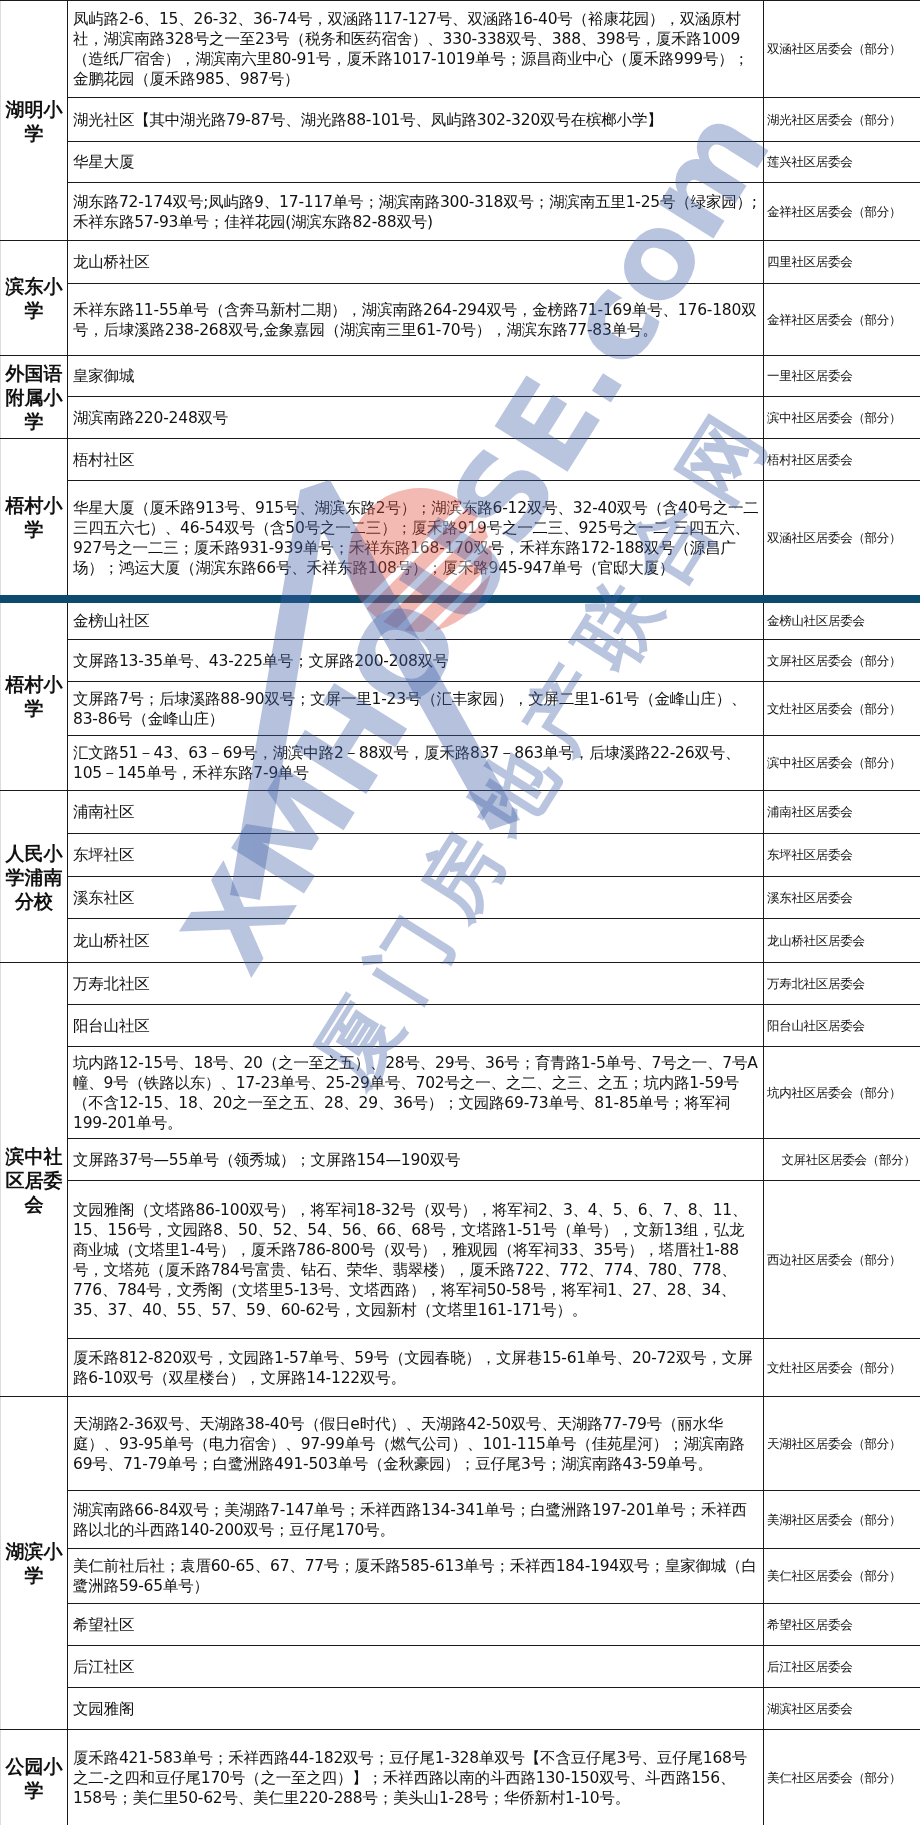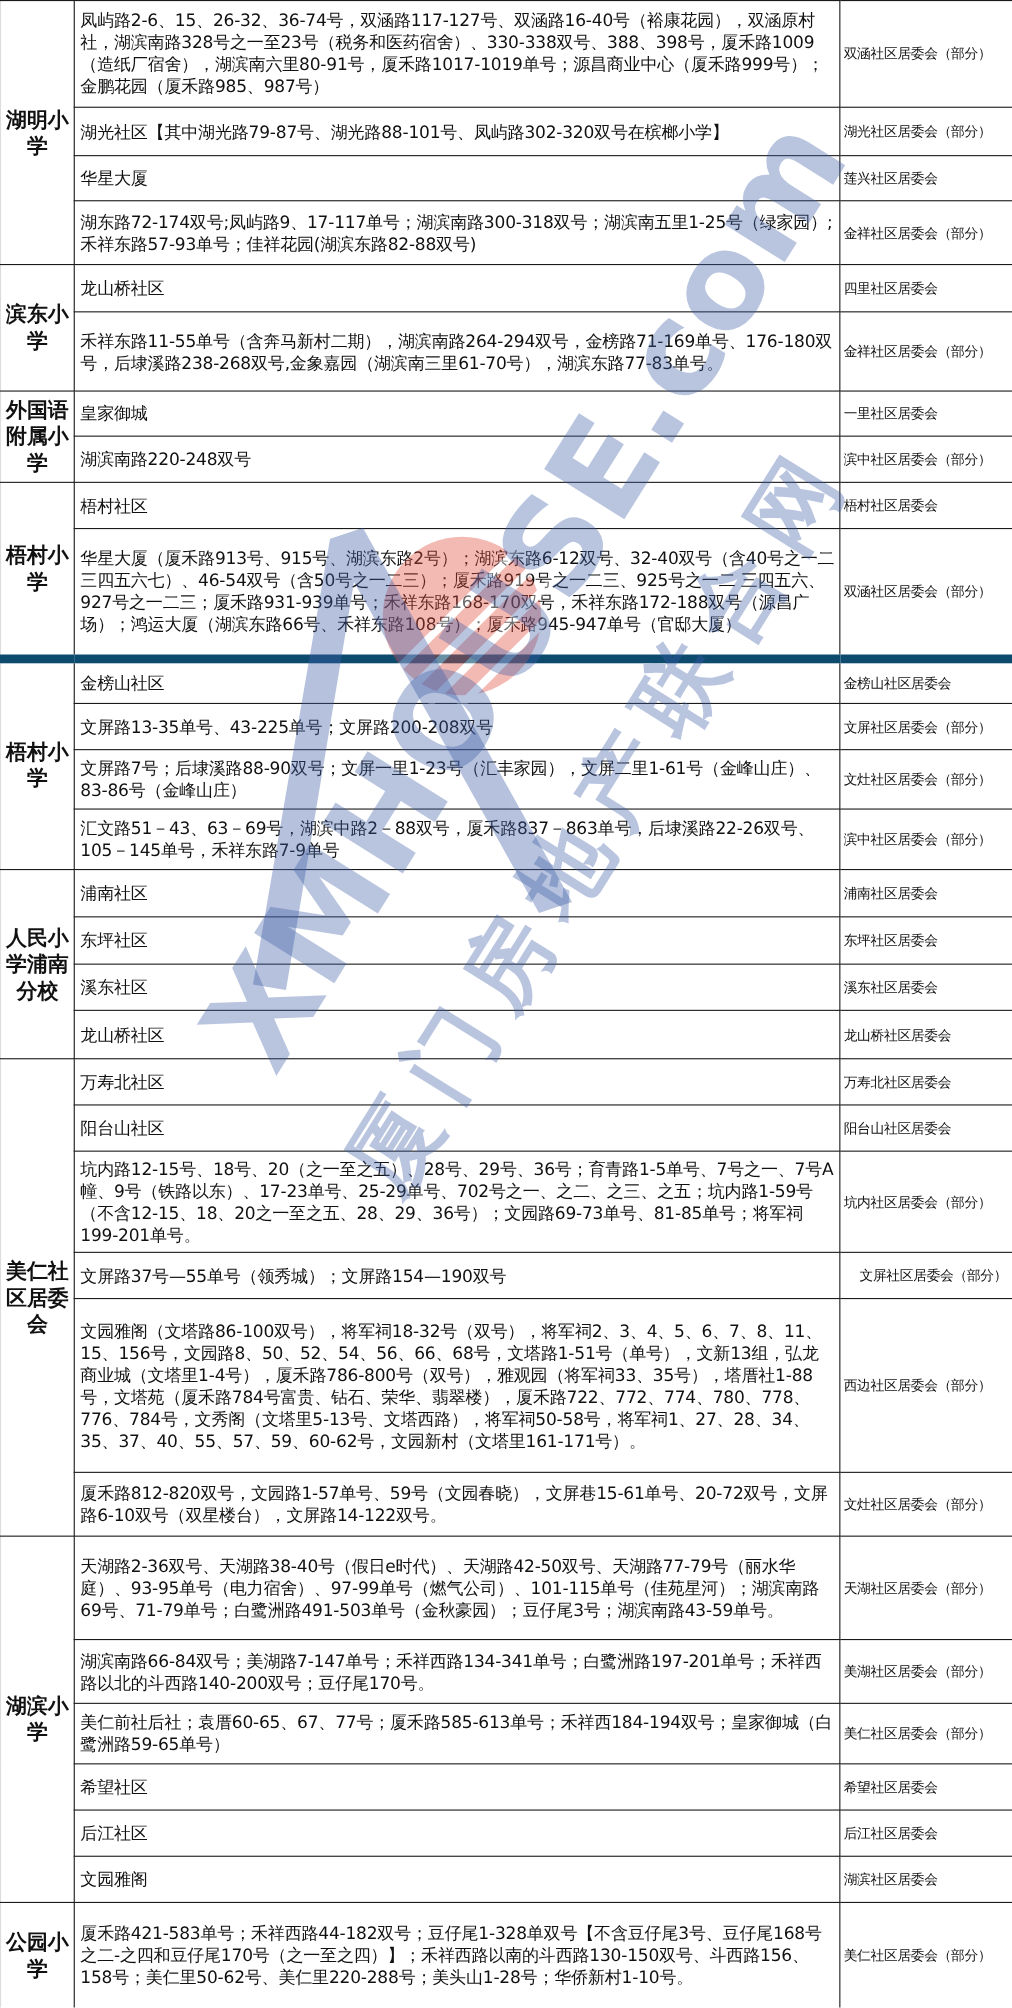--- a/index.html
+++ b/index.html
@@ -129,21 +129,21 @@
       </tr>
       <tr style="height: 42px;">
         <td class="area">溪东社区</td>
         <td class="committee">溪东社区居委会</td>
       </tr>
       <tr style="height: 44px;">
         <td class="area">龙山桥社区</td>
         <td class="committee">龙山桥社区居委会</td>
       </tr>
       <tr style="height: 42px;">
-        <td class="school" rowspan="6"><span class="sname">美仁社区居委会</span></td>
+        <td class="school" rowspan="6"><span class="sname">滨中社区居委会</span></td>
         <td class="area">万寿北社区</td>
         <td class="committee">万寿北社区居委会</td>
       </tr>
       <tr style="height: 42px;">
         <td class="area">阳台山社区</td>
         <td class="committee">阳台山社区居委会</td>
       </tr>
       <tr style="height: 92px;">
         <td class="area">坑内路12-15号、18号、20（之一至之五）、28号、29号、36号；育青路1-5单号、7号之一、7号A幢、9号（铁路以东）、17-23单号、25-29单号、702号之一、之二、之三、之五；坑内路1-59号（不含12-15、18、20之一至之五、28、29、36号）；文园路69-73单号、81-85单号；将军祠199-201单号。</td>
         <td class="committee">坑内社区居委会（部分）</td>

